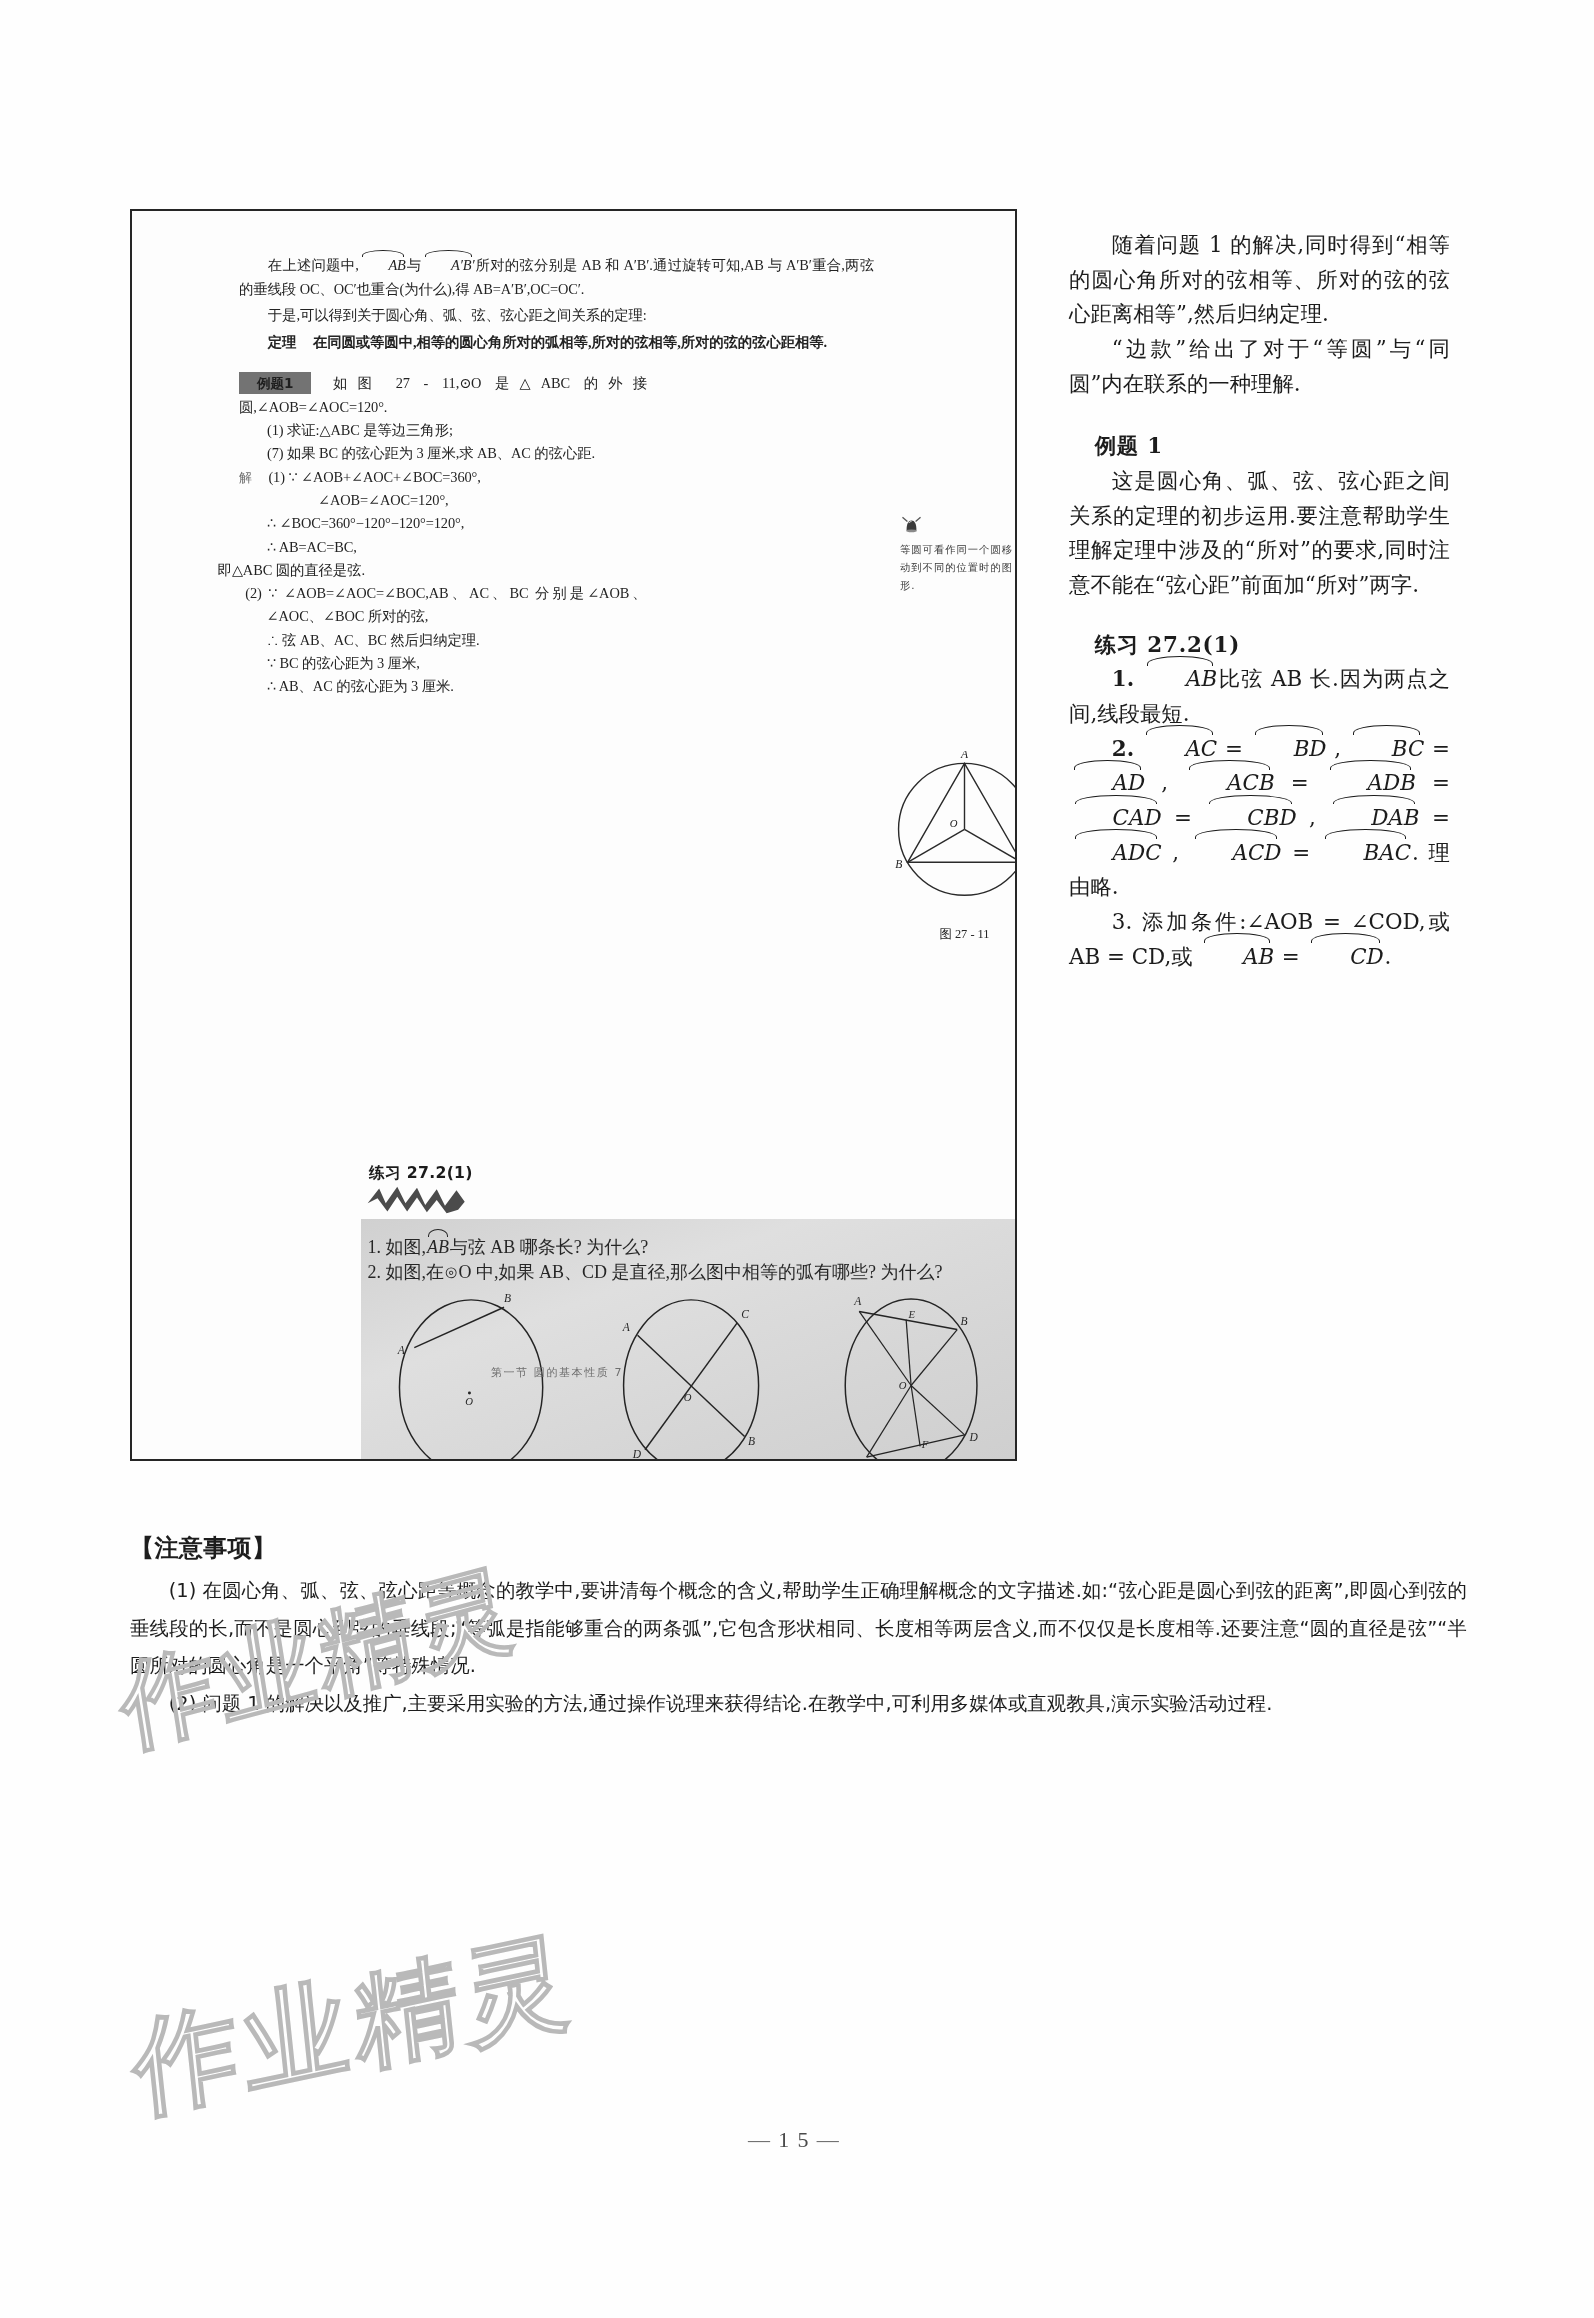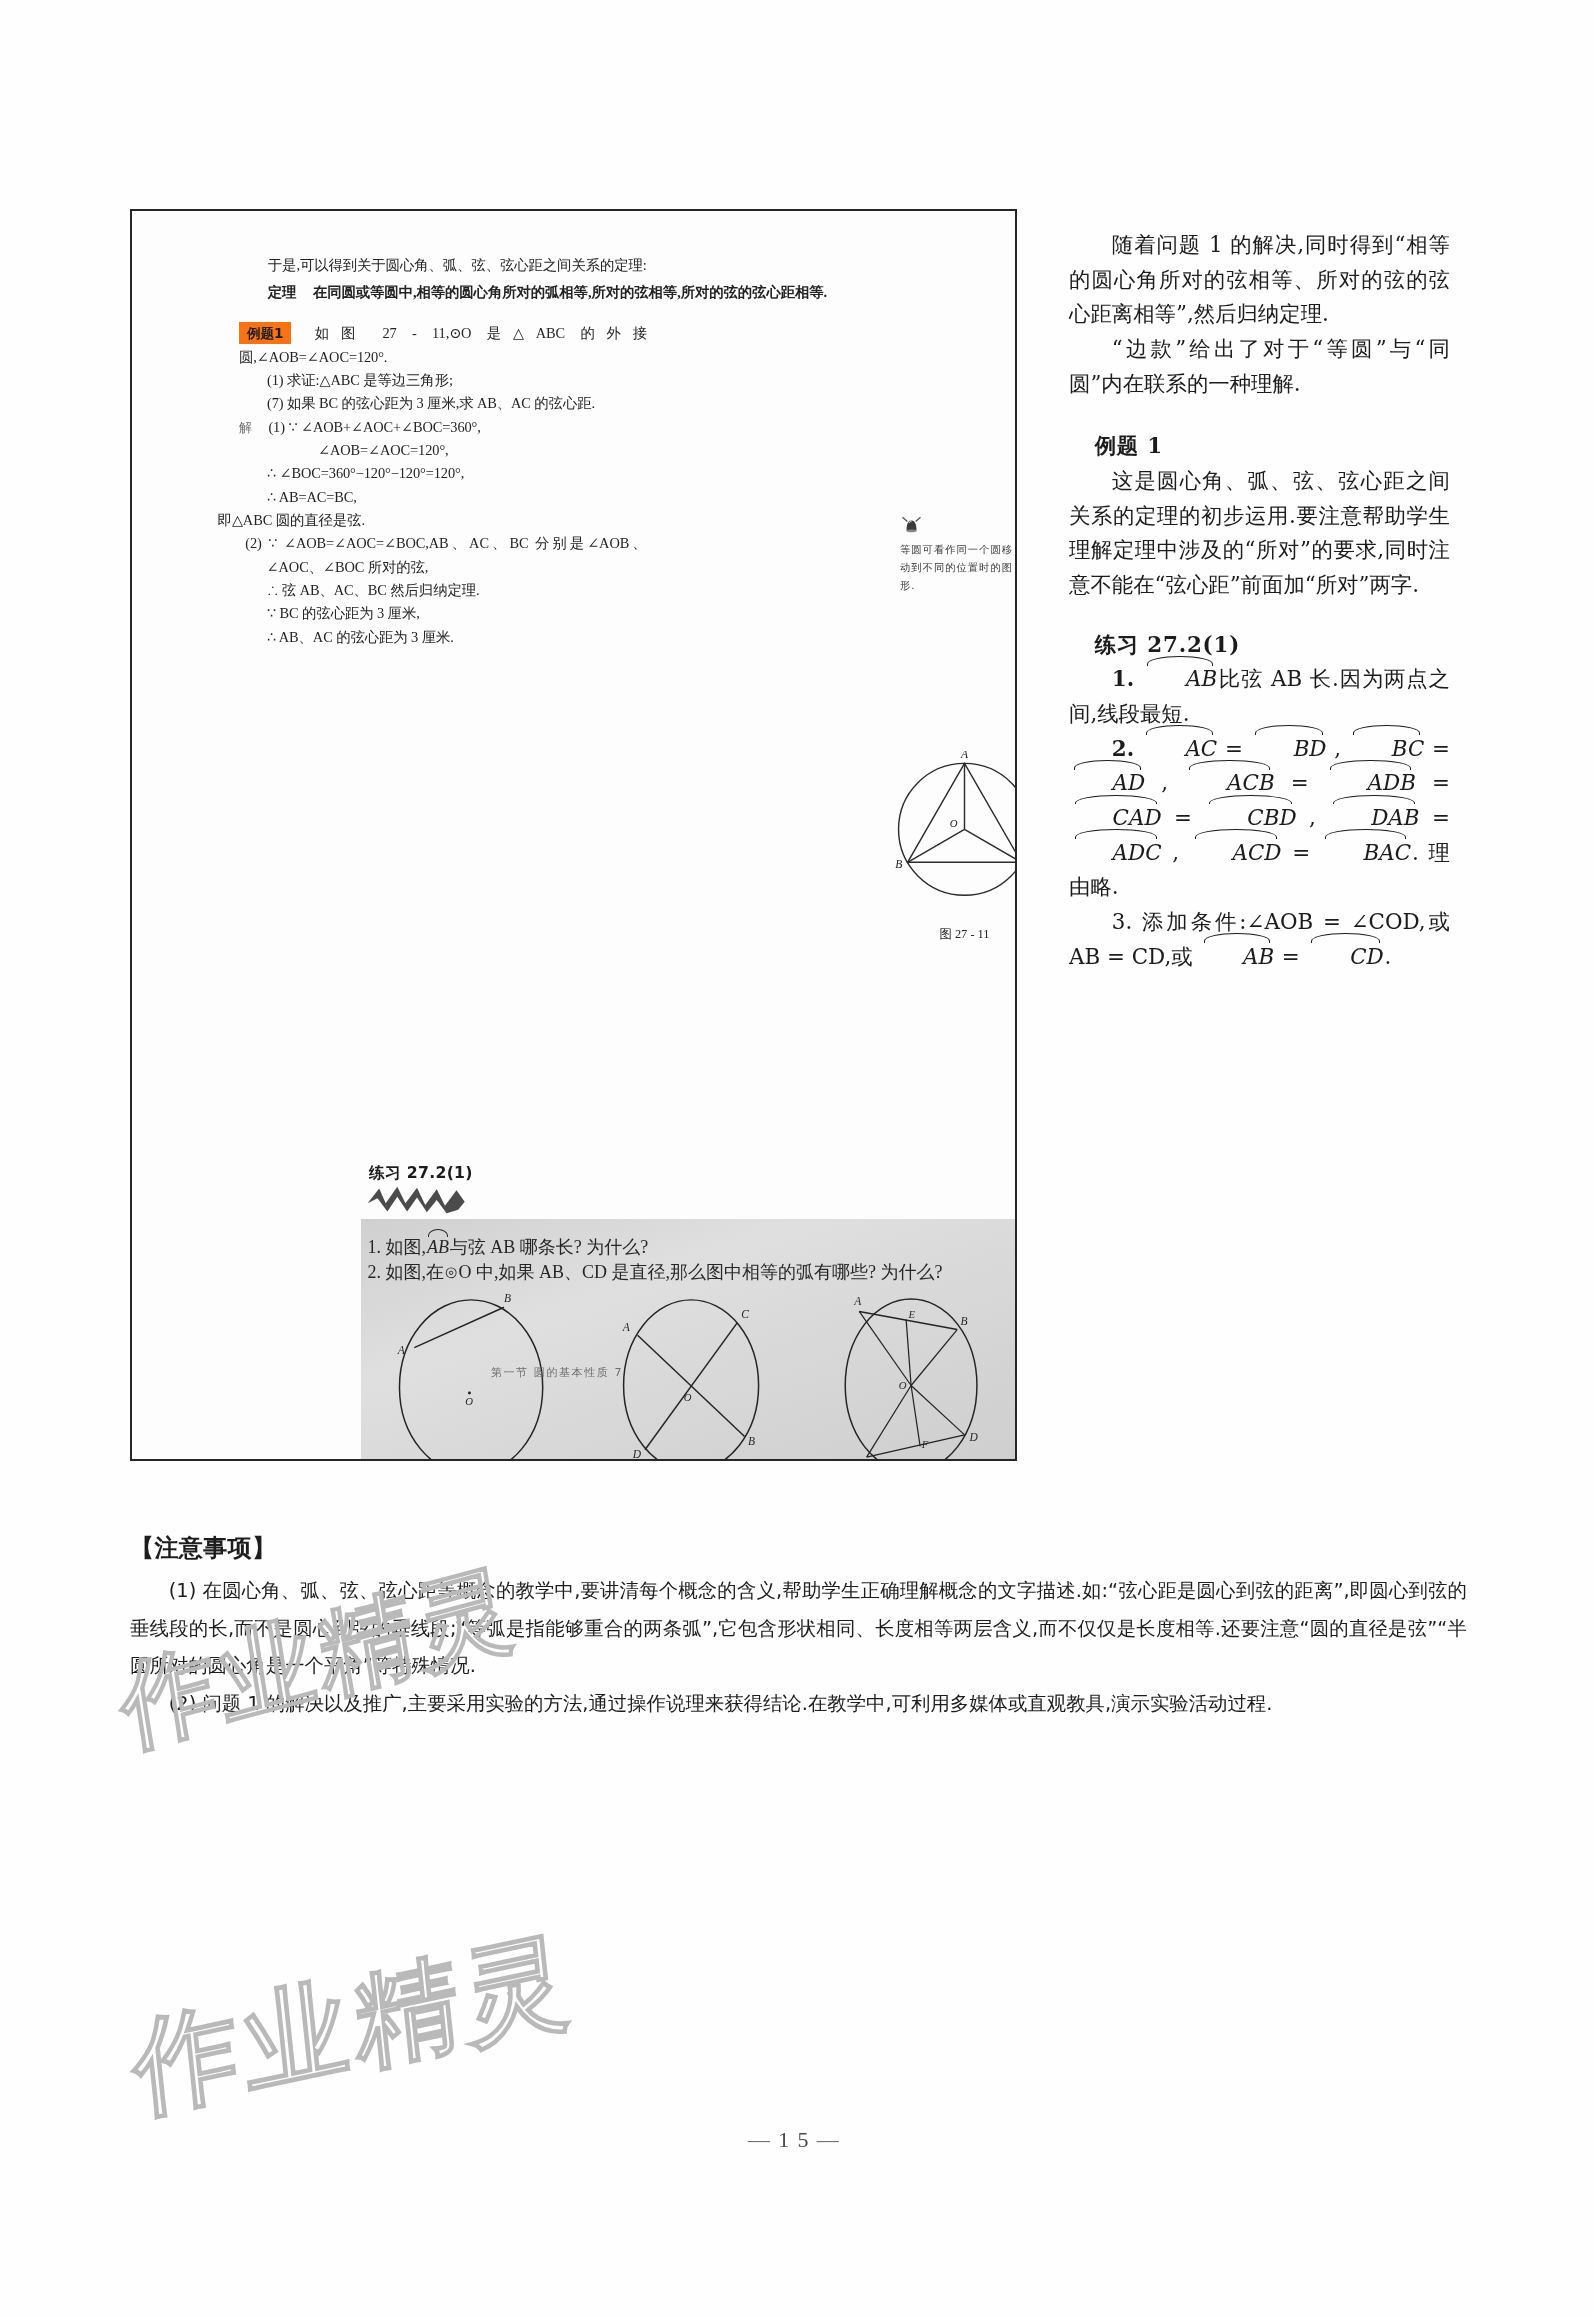--- a/index.html
+++ b/index.html
@@ -63,22 +63,22 @@
     font-family: "DejaVu Sans", sans-serif;
     font-size: 10.3px;
     line-height: 1.75;
     color: #3a3a3a;
     letter-spacing: 1px;
   }
 
   
   .ex-chip {
     display: inline-block;
-    background: #f97316;
-    padding: 0 8px;
+    background: #737373;
+    padding: 0 18px;
     font-weight: bold;
     font-size: 13.6px;
     font-family: "DejaVu Sans", sans-serif;
     color: #1f1f1f;
     margin-right: 11.5px;
   }
 
   .sol-label {
     color: #6f6f6f;
     font-family: "DejaVu Sans", sans-serif;
@@ -238,20 +238,23 @@
 </head>
 <body>
 
 <div id="page">
 
   <div id="textbook-box">
 
     <div class="tb-inner">
 
 
+      <div class="tb-p indent" style="margin-top:3.3px;">
+        <span>在上述问题中,</span><span class="arc mi">AB</span><span>与</span><span class="arc mi">A′B′</span><span>所对的弦分别是 AB 和 A′B′.通过旋转可知,AB 与 A′B′重合,两弦的垂线段 OC、OC′也重合(为什么),得 AB=A′B′,OC=OC′.</span>
+      </div>
 
       <div class="tb-p indent" style="margin-top:3.3px;">
         <span>于是,可以得到关于圆心角、弧、弦、弦心距之间关系的定理:</span>
       </div>
 
       <div class="tb-p indent" style="margin-top:3.3px;">
         <span class="tb-bold">定理</span>
         <span class="tb-bold" style="margin-left:13px;">在同圆或等圆中,相等的圆心角所对的弧相等,所对的弦相等,所对的弦的弦心距相等.</span>
       </div>
 

